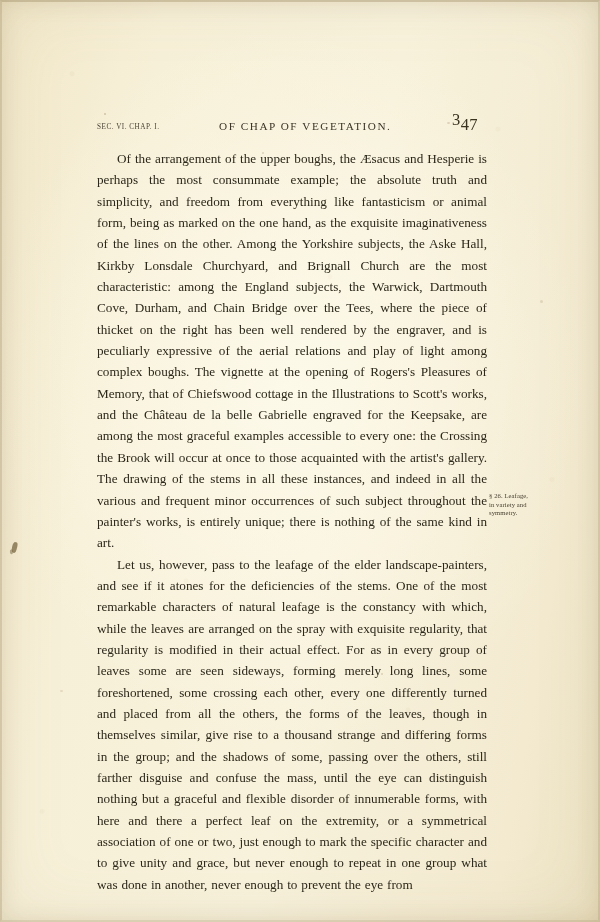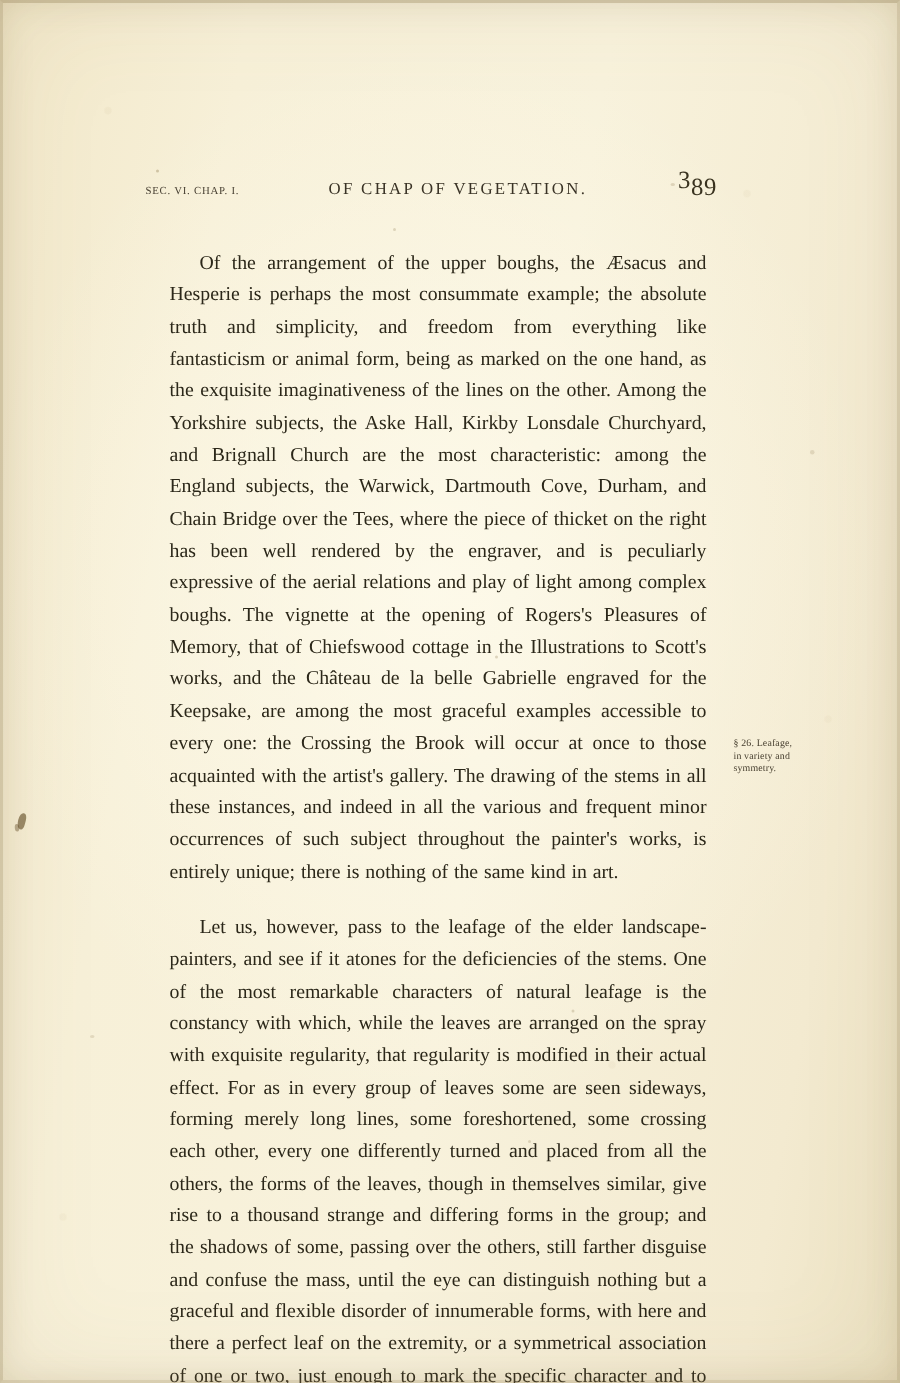--- a/index.html
+++ b/index.html
@@ -98,21 +98,21 @@
   .folio .lo { position: relative; top: 1.5px; }
 
   
   .textblock {
     position: absolute;
     left: 97px;
     top: 148px;
     width: 390px;
   }
   p.para {
-    margin: 16px;
+    margin: 0;
     text-align: justify;
     text-align-last: left;
     font-size: 13.2px;
     line-height: 21.35px;
     color: #2b2719;
     word-spacing: 0.6px;
     -webkit-hyphens: none;
     hyphens: none;
   }
   p.para + p.para { margin-top: 0; }
@@ -165,21 +165,21 @@
 
 <div class="page">
 
   <div class="grain"></div>
 
   <div class="running-head">
     <div class="rh-sec">SEC. VI. CHAP. I.</div>
     <div class="rh-title">OF CHAP OF VEGETATION.</div>
   </div>
 
-  <div class="folio"><span class="hi">3</span><span class="lo">89</span></div>
+  <div class="folio"><span class="hi">3</span><span class="lo">47</span></div>
 
   <div class="textblock">
     <p class="para"><span class="indent"></span><span>Of the arrangement of the upper boughs, the Æsacus and Hesperie is perhaps the most consummate example; the absolute truth and simplicity, and freedom from everything like fantasticism or animal form, being as marked on the one hand, as the exquisite imaginativeness of the lines on the other. Among the Yorkshire subjects, the Aske Hall, Kirkby Lonsdale Churchyard, and Brignall Church are the most characteristic: among the England subjects, the Warwick, Dartmouth Cove, Durham, and Chain Bridge over the Tees, where the piece of thicket on the right has been well rendered by the engraver, and is peculiarly expressive of the aerial relations and play of light among complex boughs. The vignette at the opening of Rogers's Pleasures of Memory, that of Chiefswood cottage in the Illustrations to Scott's works, and the Château de la belle Gabrielle engraved for the Keepsake, are among the most graceful examples accessible to every one: the Crossing the Brook will occur at once to those acquainted with the artist's gallery. The drawing of the stems in all these instances, and indeed in all the various and frequent minor occurrences of such subject throughout the painter's works, is entirely unique; there is nothing of the same kind in art.</span></p>
     <p class="para"><span class="indent"></span><span>Let us, however, pass to the leafage of the elder landscape-painters, and see if it atones for the deficiencies of the stems. One of the most remarkable characters of natural leafage is the constancy with which, while the leaves are arranged on the spray with exquisite regularity, that regularity is modified in their actual effect. For as in every group of leaves some are seen sideways, forming merely long lines, some foreshortened, some crossing each other, every one differently turned and placed from all the others, the forms of the leaves, though in themselves similar, give rise to a thousand strange and differing forms in the group; and the shadows of some, passing over the others, still farther disguise and confuse the mass, until the eye can distinguish nothing but a graceful and flexible disorder of innumerable forms, with here and there a perfect leaf on the extremity, or a symmetrical association of one or two, just enough to mark the specific character and to give unity and grace, but never enough to repeat in one group what was done in another, never enough to prevent the eye from</span></p>
   </div>
 
   <div class="sidenote">
     <div>§ 26. Leafage,</div>
     <div>in variety and</div>
     <div>symmetry.</div>

